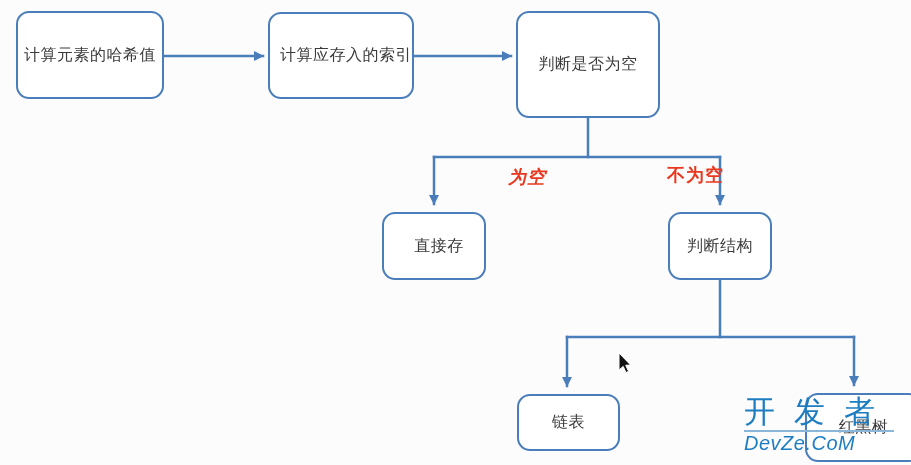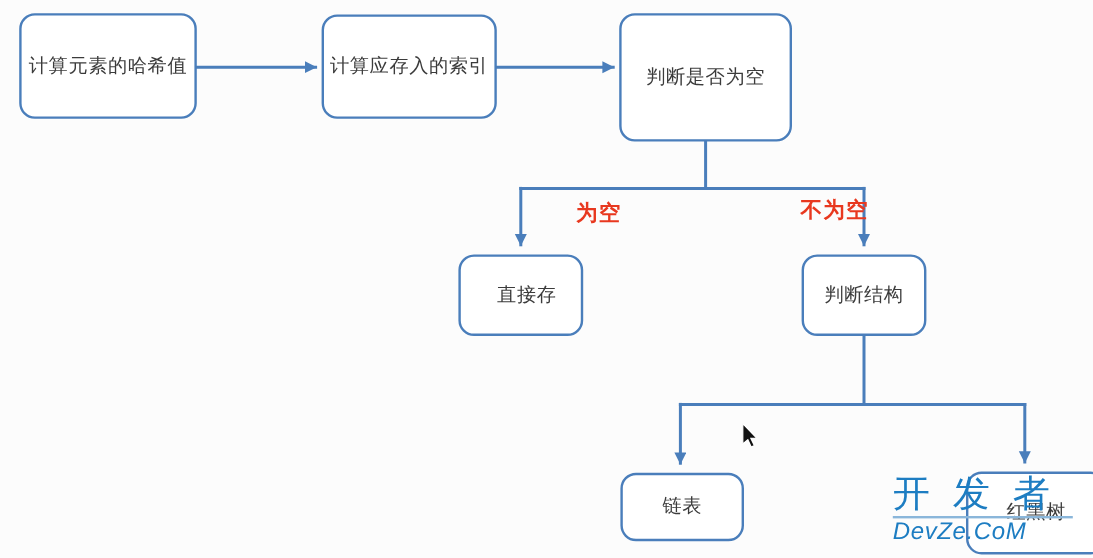--- a/index.html
+++ b/index.html
@@ -93,21 +93,21 @@
       <path d="M567 337 L854 337"></path>
       <path d="M567 337 L567 386" marker-end="url(#arrow)"></path>
       <path d="M854 337 L854 385" marker-end="url(#arrow)"></path>
     </g>
   </svg>
 
   <div class="node" style="left:16px; top:11px; width:148px; height:88px;">
     <span>计算元素的哈希值</span>
   </div>
 
-  <div class="node" style="left:268px; top:12px; width:146px; height:87px;">
+  <div class="node" style="left:268px; top:12px; width:146px; height:87px;justify-content:flex-end;">
     <span>计算应存入的索引</span>
   </div>
 
   <div class="node" style="left:516px; top:11px; width:144px; height:107px;">
     <span>判断是否为空</span>
   </div>
 
   <div class="node" style="left:382px; top:212px; width:104px; height:68px;padding-left:10px;">
     <span>直接存</span>
   </div>
@@ -117,21 +117,21 @@
   </div>
 
   <div class="node" style="left:517px; top:394px; width:103px; height:57px;">
     <span>链表</span>
   </div>
 
   <div class="node" style="left:805px; top:393px; width:117px; height:69px;">
     <span>红黑树</span>
   </div>
 
-  <span class="branch-label" style="left:480px; top:165px;">为空</span>
+  <span class="branch-label" style="left:508px; top:165px;font-style:italic;">为空</span>
   <span class="branch-label" style="left:667px; top:163px;">不为空</span>
 
   <div class="watermark">
     <div class="wm-line1">开发者</div>
     <div class="wm-line2">DevZe.CoM</div>
   </div>
 
   <svg class="cursor" width="16" height="22" viewBox="0 0 16 22">
     <polygon points="2,1 2,18 6.2,14.4 9,20.6 11.6,19.3 8.7,13.3 13.6,13" fill="#111111" stroke="#ffffff" stroke-width="1"></polygon>
   </svg>

